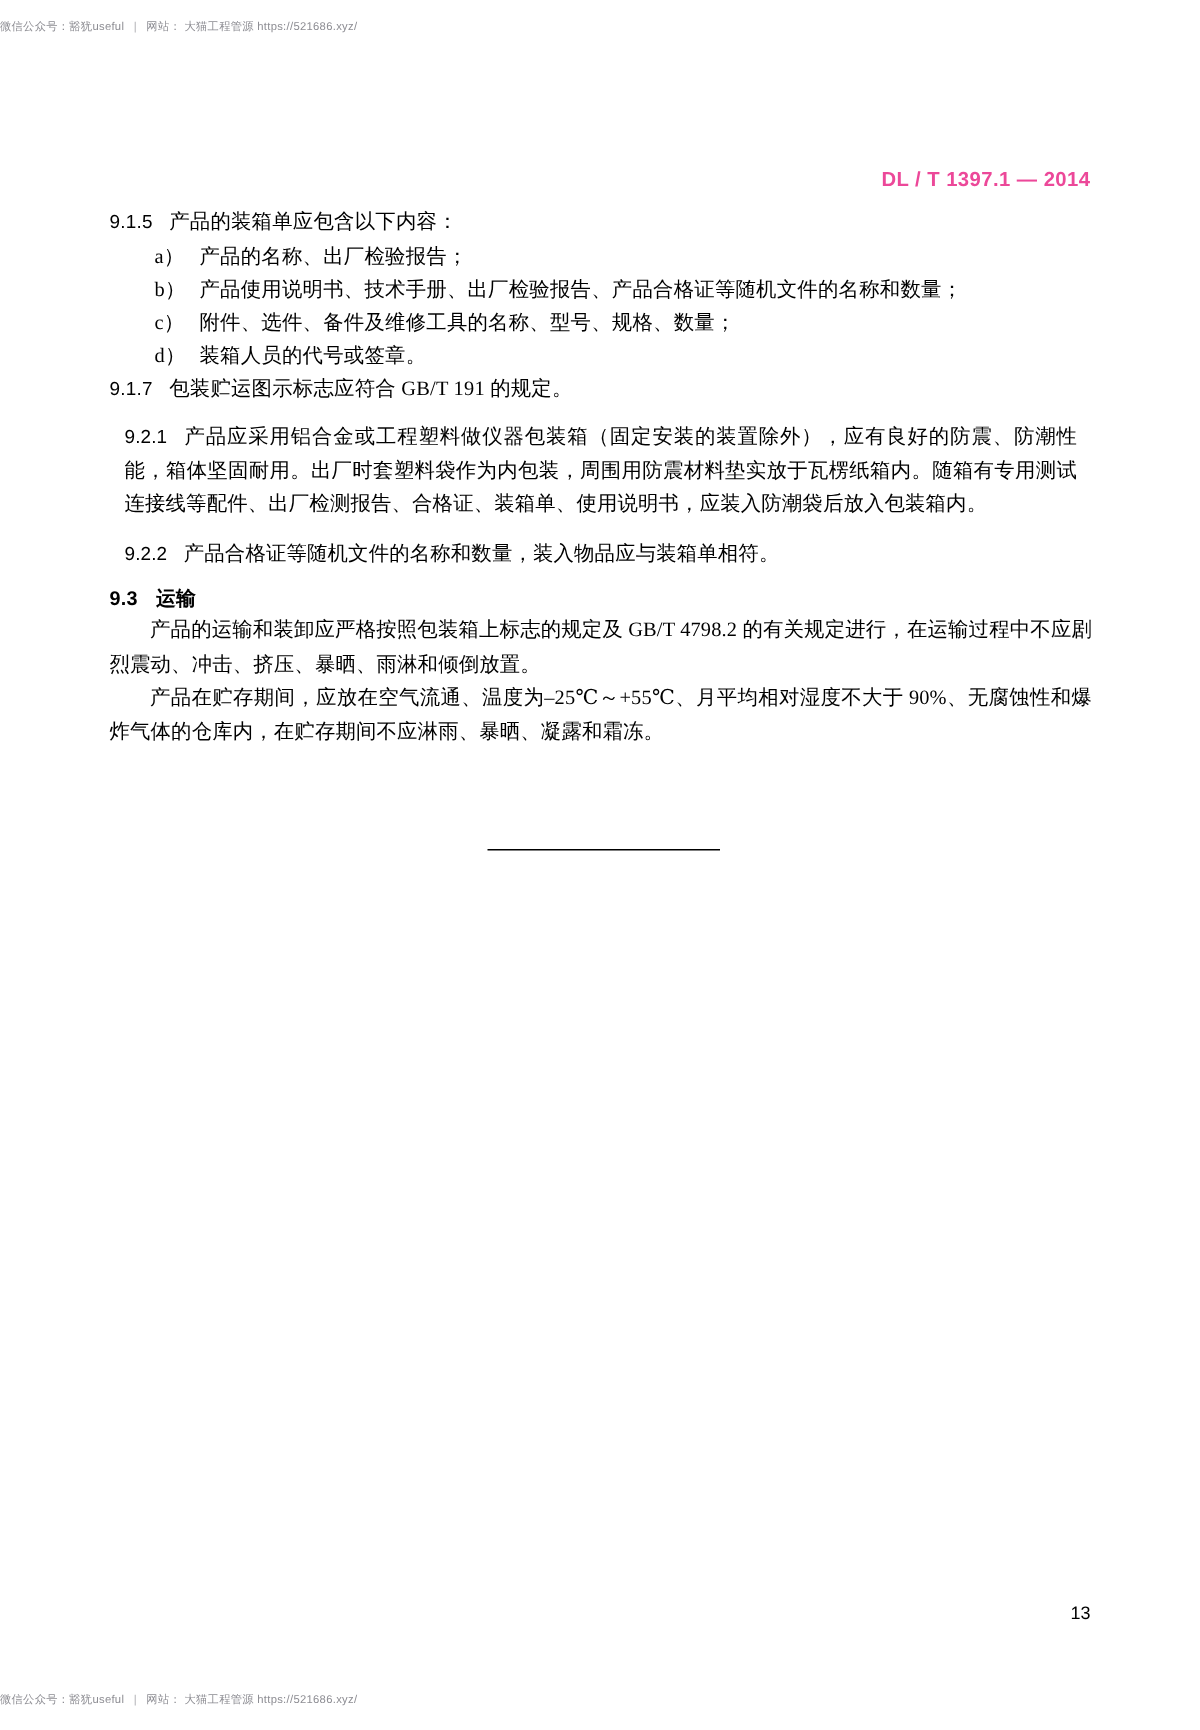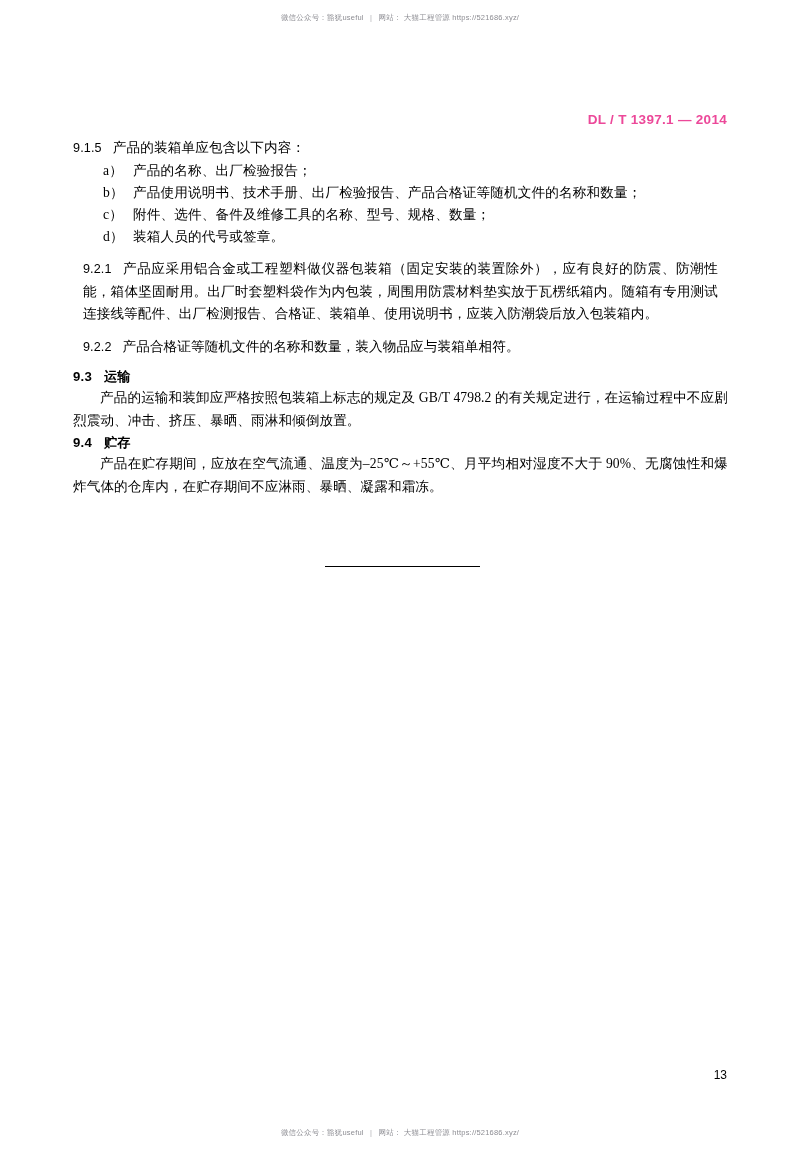--- a/index.html
+++ b/index.html
@@ -20,21 +20,20 @@
     position: absolute;
     inset: 0;
     background: #ffffff;
   }
 
   
   .watermark {
     position: absolute;
     left: 0;
     width: 800px;
-    text-align: center;
     font-family: "Liberation Sans", "DejaVu Sans", sans-serif;
     font-size: 7.5px;
     color: #8d8d93;
     letter-spacing: 0.2px;
     white-space: nowrap;
   }
   .watermark-top { top: 13px; }
   .watermark-bottom { top: 1128px; }
   .watermark .sep {
     color: #b0b0b5;
@@ -187,39 +186,39 @@
         <span class="li-marker">c）</span>
         <span class="li-text">附件、选件、备件及维修工具的名称、型号、规格、数量；</span>
       </div>
       <div class="li-row">
         <span class="li-marker">d）</span>
         <span class="li-text">装箱人员的代号或签章。</span>
       </div>
     </div>
 
 
+    <p class="clause">
+      <span class="clause-num clause-num-sans">9.1.7</span><span class="num-gap"></span><span>包装贮运图示标志应符合 GB/T 191 的规定。</span>
+    </p>
 
 
     <p class="clause-body">
       <span class="clause-num clause-num-sans">9.2.1</span><span class="num-gap"></span><span>产品应采用铝合金或工程塑料做仪器包装箱（固定安装的装置除外），应有良好的防震、防潮性能，箱体坚固耐用。出厂时套塑料袋作为内包装，周围用防震材料垫实放于瓦楞纸箱内。随箱有专用测试连接线等配件、出厂检测报告、合格证、装箱单、使用说明书，应装入防潮袋后放入包装箱内。</span>
     </p>
 
     <p class="clause-body">
       <span class="clause-num clause-num-sans">9.2.2</span><span class="num-gap"></span><span>产品合格证等随机文件的名称和数量，装入物品应与装箱单相符。</span>
     </p>
 
     <div class="section-head">
       <span>9.3</span><span class="sec-gap"></span><span>运输</span>
     </div>
 
     <p class="para para-indent">产品的运输和装卸应严格按照包装箱上标志的规定及 GB/T 4798.2 的有关规定进行，在运输过程中不应剧烈震动、冲击、挤压、暴晒、雨淋和倾倒放置。</p>
 
-    <div class="section-head">
-      <span>9.4</span><span class="sec-gap"></span><span>贮存</span>
-    </div>
 
     <p class="para para-indent">产品在贮存期间，应放在空气流通、温度为–25℃～+55℃、月平均相对湿度不大于 90%、无腐蚀性和爆炸气体的仓库内，在贮存期间不应淋雨、暴晒、凝露和霜冻。</p>
 
   </div>
 
   <div class="end-rule"></div>
 
   <div class="page-number">13</div>
 
   <div class="watermark watermark-bottom">

